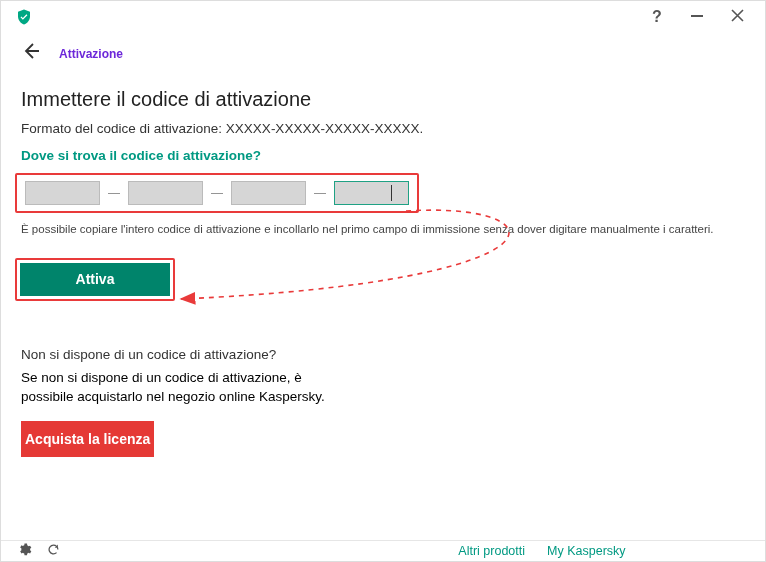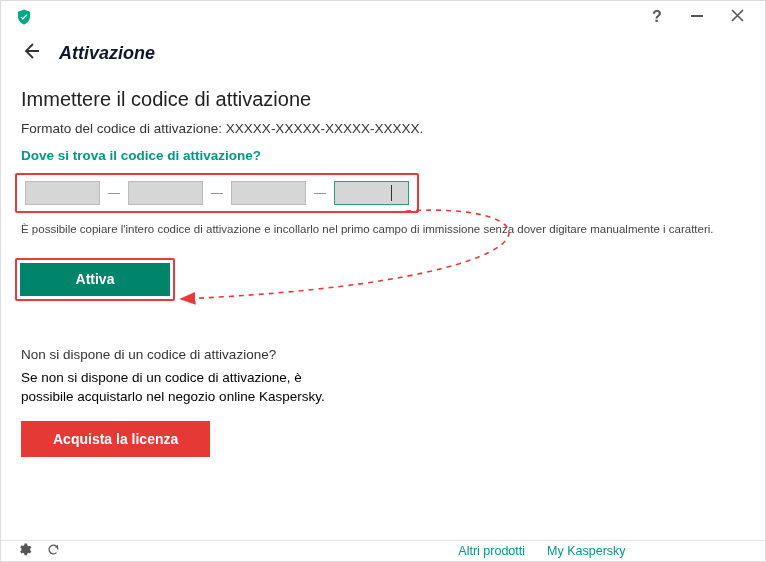--- a/index.html
+++ b/index.html
@@ -22,21 +22,21 @@
   .titlebar-icon { width: 18px; height: 18px; margin: 0 6px; }
   .titlebar-spacer { flex: 1; }
   .win-btn { width: 40px; text-align: center; font-size: 16px; color: #555; cursor: default; line-height: 32px; }
   .win-btn.help { font-weight: bold; }
   .header {
     display: flex;
     align-items: center;
     padding: 8px 20px 14px 20px;
   }
   .back-arrow { font-size: 20px; color: #333; margin-right: 18px; cursor: default; }
-  .header-title { font-size: 18px; font-weight: 600; color: #0f172a; font-style: italic; }
+  .header-title { font-size: 12px; font-weight: 600; color: #6d28d9; }
   .content { padding: 8px 20px 0 20px; position: relative; }
   .section-title { font-size: 20px; font-weight: 400; color: #222; margin-bottom: 10px; }
   .format-text { font-size: 13.5px; color: #333; margin-bottom: 12px; }
   .where-link { font-size: 13.5px; font-weight: 600; color: #009982; margin-bottom: 10px; cursor: default; }
   .code-row-outline {
     border: 2.5px solid #e93a3a;
     border-radius: 2px;
     display: inline-flex;
     align-items: center;
     padding: 6px 8px;
@@ -79,21 +79,21 @@
     font-size: 14px;
     font-weight: 600;
     cursor: default;
   }
   .no-code-title { font-size: 13.5px; color: #333; margin-top: 46px; }
   .no-code-text { font-size: 13.5px; color: #000000; margin-top: 6px; max-width: 320px; line-height: 1.45; }
   .btn-red {
     background: #e53935;
     color: #fff;
     border: none;
-    padding: 0 32px;
+    padding: 0 4px;
     height: 36px;
     font-size: 14px;
     font-weight: 600;
     margin-top: 14px;
     cursor: default;
   }
   .footer {
     position: absolute;
     bottom: 0;
     left: 0;

